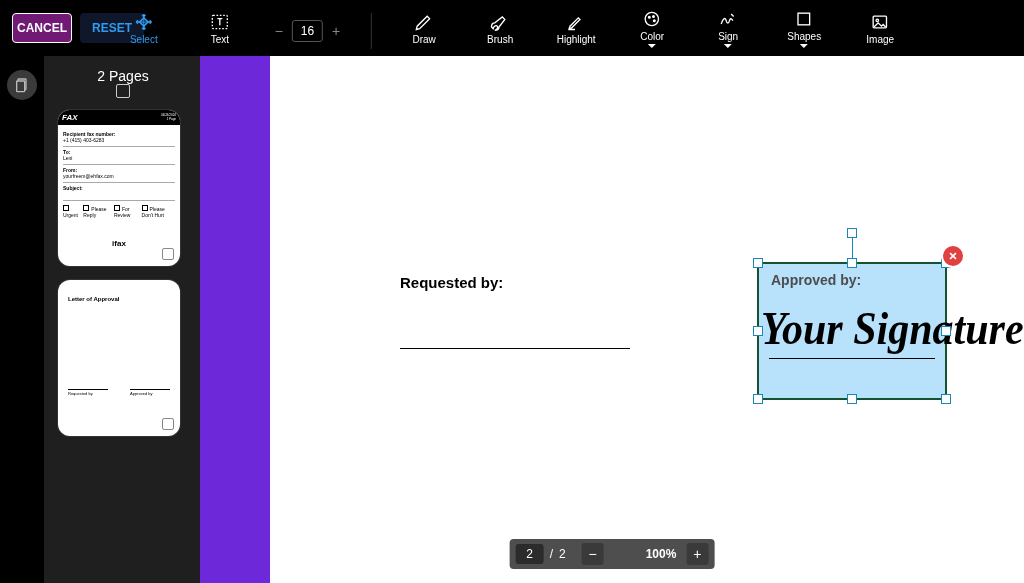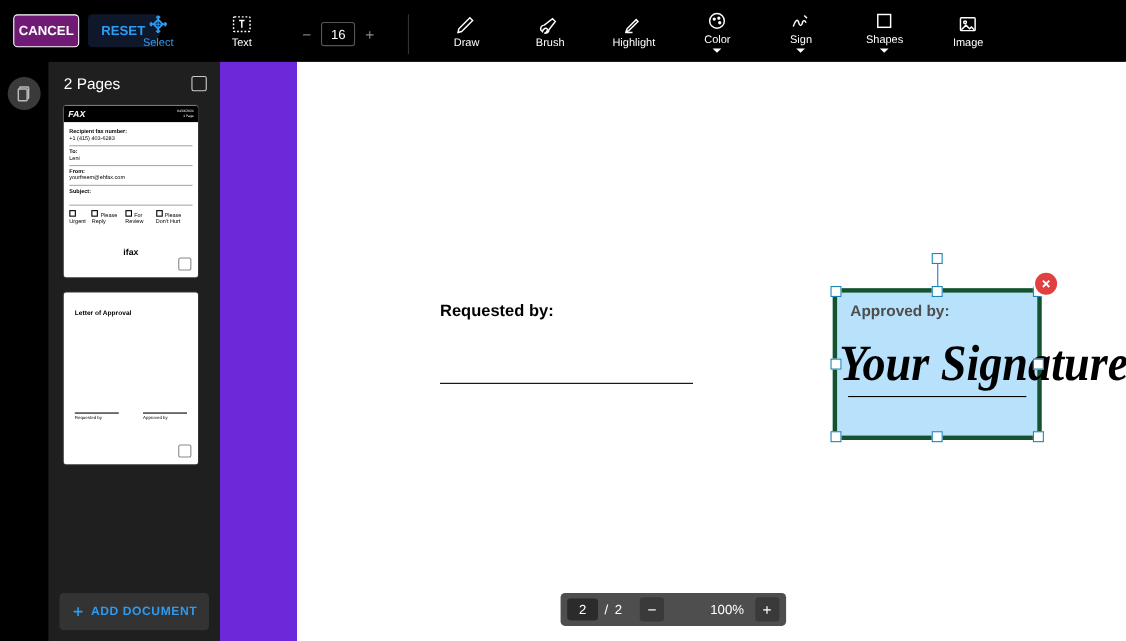--- a/index.html
+++ b/index.html
@@ -57,28 +57,28 @@
     display:flex; align-items:center; justify-content:center; color:#bbb;
   }
 
   
   .sidebar {
     position:absolute; left:44px; top:56px; bottom:0; width:156px;
     background:#1f1f1f; display:flex; flex-direction:column;
   }
   .sidebar-head {
     display:flex; align-items:center; justify-content:space-between;
-    color:#fff; font-size:14px; padding:12px 12px 6px 14px;
+    color:#fff; font-size:14px; padding:12px 12px 6px 14px;flex-direction:column;
   }
   .check-empty {
     width:14px; height:14px; border:1px solid #ccc; border-radius:2px; display:inline-block;
   }
   .thumbs { flex:1; overflow:auto; padding:6px 14px 0 14px; display:flex; flex-direction:column; gap:14px;}
   .thumb {
-    position:relative; width:122px; height:156px; background:#fff; border-radius:2px;
+    position:relative; width:122px; height:156px; background:#fff; border-radius:12px;
     box-shadow:0 0 0 1px #333; overflow:hidden; font-size:5px; color:#000;
   }
   .thumb .tcheck { position:absolute; right:6px; bottom:6px; width:12px;height:12px; border:1px solid #888; border-radius:2px;}
   .thumb1-header { background:#000; color:#fff; padding:3px 4px; display:flex; justify-content:space-between; align-items:center;}
   .thumb1-header .fax { font-weight:900; font-style:italic; font-size:8px;}
   .thumb1-body { padding:4px 5px; }
   .tline { border-bottom:0.5px solid #aaa; padding:2px 0 3px 0;}
   .tlabels { display:flex; gap:4px; margin-top:4px;}
   .tbox { width:6px;height:6px; border:0.5px solid #000; display:inline-block; margin-right:2px;}
   .tfoot { position:absolute; bottom:18px; left:0; right:0; text-align:center; font-weight:700; font-size:8px;}
@@ -104,21 +104,21 @@
   .req-label {
     position:absolute; left:130px; top:218px; font-size:15px; font-weight:700; color:#000;
   }
   .req-line {
     position:absolute; left:130px; top:292px; width:230px; border-top:1.5px solid #000;
   }
 
   
   .sigbox {
     position:absolute; left:487px; top:206px; width:190px; height:138px;
-    background:rgba(125,200,247,0.55); border:4px solid #14532d;
+    background:rgba(125,200,247,0.55); border:2px solid #14532d;
   }
   .sig-approved {
     position:absolute; left:12px; top:8px; font-size:14px; color:#4d4d4d; font-weight:600;
   }
   .sig-script {
     position:absolute; left:2px; top:44px; right:2px; text-align:center;
     font-family: "Brush Script MT", "Segoe Script", cursive;
     font-size:42px; font-weight:700; font-style:italic; color:#000; line-height:1; white-space:nowrap;
     transform:scaleY(1.1);
   }
@@ -146,21 +146,21 @@
   }
   .pager .pg-input {
     width:28px; height:20px; background:#2b2b2b; border:none; border-radius:3px;
     color:#fff; text-align:center; font-size:12px;
   }
   .pager .slash { margin:0 2px;}
   .pager .pm-btn {
     width:22px; height:22px; background:#3a3a3a; border-radius:3px; display:flex;
     align-items:center; justify-content:center; cursor:pointer; font-size:14px;
   }
-  .pager .zoom { padding:0 6px; font-weight:400;margin-left:32px;}
+  .pager .zoom { padding:0 6px; font-weight:700;margin-left:32px;}
 </style>
 </head>
 <body>
 
 <div class="toolbar">
   <div class="tb-left">
     <button class="btn-cancel">CANCEL</button>
     <button class="btn-reset">RESET</button>
   </div>
 
@@ -286,26 +286,20 @@
         <div class="thumb2-title">Letter of Approval</div>
       </div>
       <div class="thumb2-sig">
         <div class="sl">Requested by</div>
         <div class="sl">Approved by</div>
       </div>
       <span class="tcheck"></span>
     </div>
 
   </div>
-  <button class="add-doc">
-    <svg width="12" height="12" viewBox="0 0 24 24" stroke="#2D9BF0" stroke-width="3">
-        <path d="M12 4v16M4 12h16"></path>
-      </svg>
-    <span>ADD DOCUMENT</span>
-  </button>
 </div>
 
 <div class="canvas-wrap">
   <div class="paper">
     <div class="req-label">Requested by:</div>
     <div class="req-line"></div>
 
     <div class="sigbox">
       <div class="h-top-stem"></div>
       <div class="h-top-anchor"></div>

